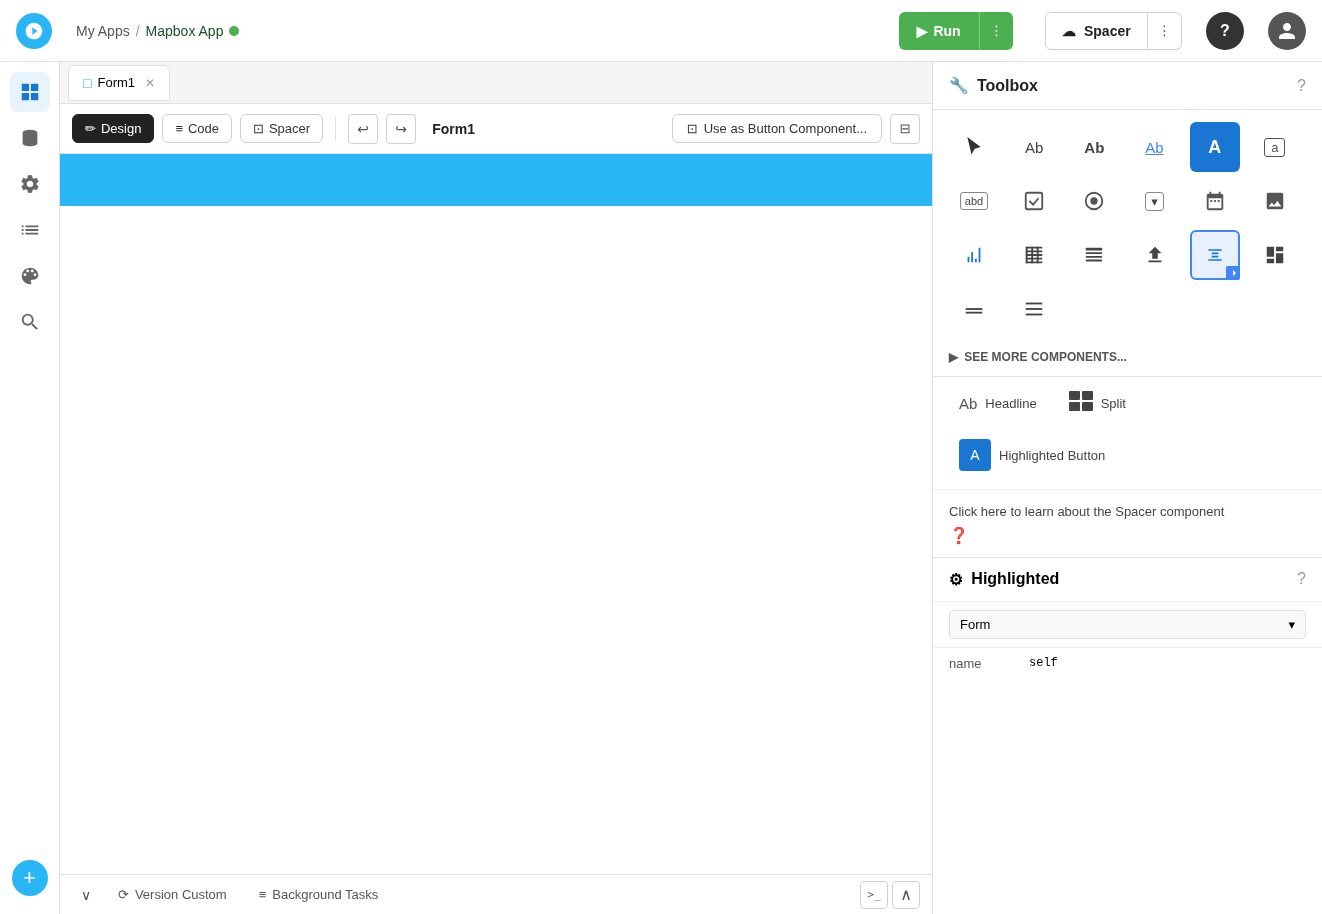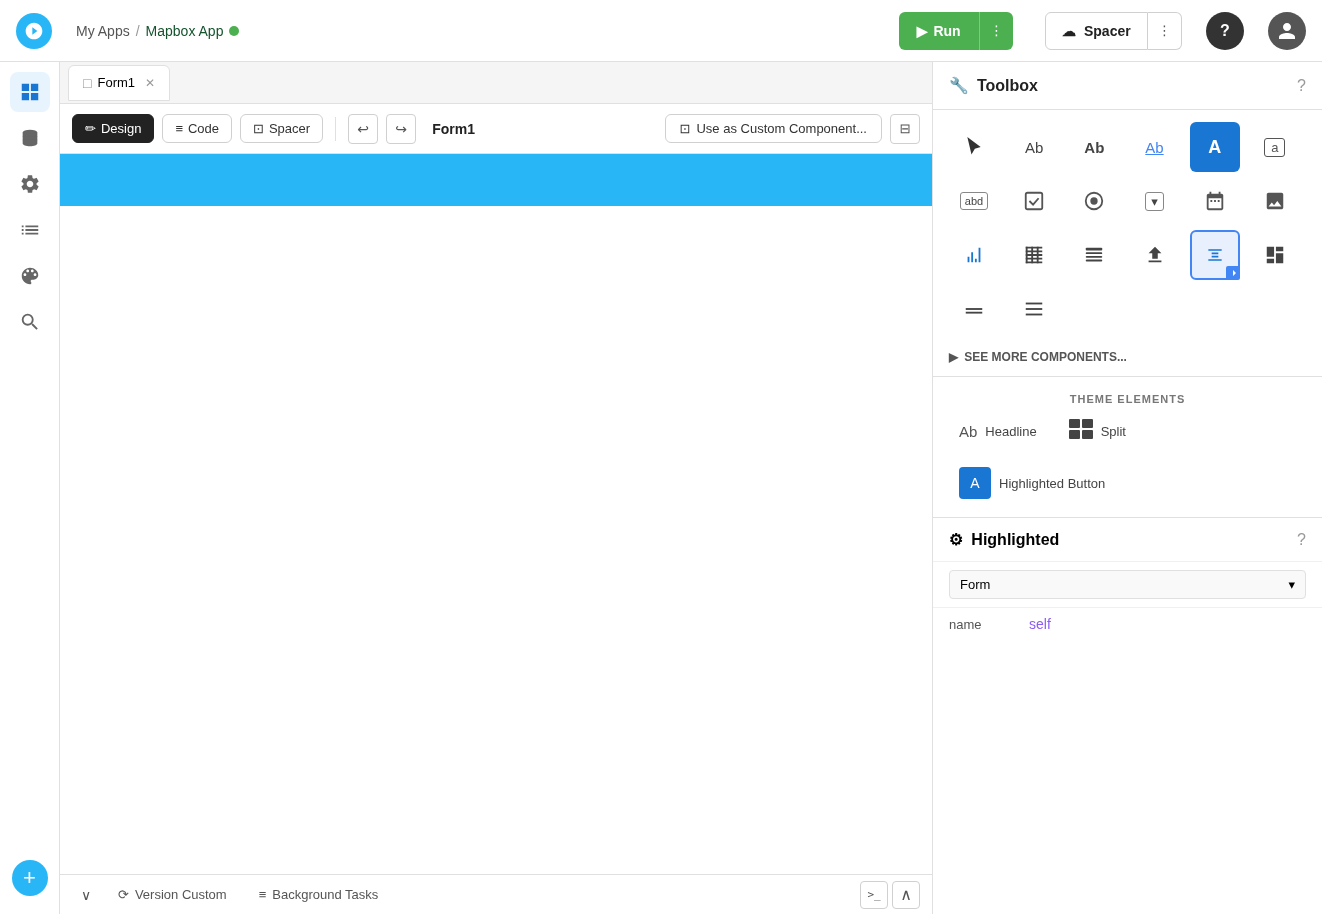--- a/index.html
+++ b/index.html
@@ -178,21 +178,21 @@
     .properties-title { display: flex; align-items: center; gap: 8px; font-size: 16px; font-weight: 600; }
     .properties-body { padding: 0 0 8px; }
     .prop-row {
       display: flex; align-items: center; padding: 8px 16px; border-top: 1px solid #f0f0f0;
     }
     .prop-select {
       width: 100%; padding: 6px 10px; border: 1px solid #e0e0e0; border-radius: 4px;
       font-size: 13px; background: #f9f9f9; cursor: pointer; display: flex; align-items: center; justify-content: space-between;
     }
     .prop-name { font-size: 13px; color: #555; width: 80px; flex-shrink: 0; }
-    .prop-value { font-size: 14px; color: #8b5cf6; font-family: Liberation Sans, sans-serif; }
+    .prop-value { font-size: 12px; color: #000000; font-family: Liberation Mono, monospace; }
 
     
     .bottom-bar {
       display: flex; align-items: center; background: #fff; border-top: 1px solid #e0e0e0;
       height: 40px; padding: 0 12px; gap: 4px; flex-shrink: 0;
     }
     .bottom-tab {
       display: flex; align-items: center; gap: 6px; padding: 6px 14px;
       font-size: 13px; cursor: pointer; color: #555; border-radius: 4px;
     }
@@ -311,21 +311,21 @@
         <span>⊡</span>
         <span>Spacer</span>
       </button>
       <div class="toolbar-divider"></div>
       <button class="undo-btn">↩</button>
       <button class="redo-btn">↪</button>
       <span class="editor-title">Form1</span>
       <div class="toolbar-spacer"></div>
       <button class="custom-component-btn">
         <span>⊡</span>
-        <span>Use as Custom Component...</span>
+        <span>Use as Button Component...</span>
       </button>
       <button class="layout-toggle-btn">
         <span>⊟</span>
       </button>
     </div>
 
     <div class="canvas-area">
       <div class="canvas-blue-bar"></div>
       <div class="canvas-content"></div>
     </div>
@@ -481,21 +481,20 @@
           </svg>
       </div>
     </div>
 
     <div class="see-more-row">
       <span class="see-more-arrow">▶</span>
       <span>SEE MORE COMPONENTS...</span>
     </div>
 
     <div class="theme-section">
-      <div class="theme-label">THEME ELEMENTS</div>
       <div class="theme-items">
         <div class="theme-item">
           <span class="theme-item-icon" style="font-size:15px;font-weight:400;color:#555">Ab</span>
           <span>Headline</span>
         </div>
         <div class="theme-item">
           <span class="theme-item-icon">
             <svg width="24" height="20" viewBox="0 0 24 20" fill="#444">
                 <rect x="0" y="0" width="11" height="9" rx="1"></rect>
                 <rect x="13" y="0" width="11" height="9" rx="1"></rect>
@@ -505,20 +504,24 @@
           </span>
           <span>Split</span>
         </div>
         <div class="theme-item">
           <div class="theme-item-btn-icon">A</div>
           <span>Highlighted Button</span>
         </div>
       </div>
     </div>
 
+    <div class="info-section">
+      <div class="info-text">Click here to learn about the Spacer component</div>
+      <div class="info-help">❓</div>
+    </div>
 
     <div class="properties-header">
       <div class="properties-title">
         <span>⚙</span>
         <span>Highlighted</span>
       </div>
       <span class="toolbox-help">?</span>
     </div>
     <div class="properties-body">
       <div class="prop-row">

